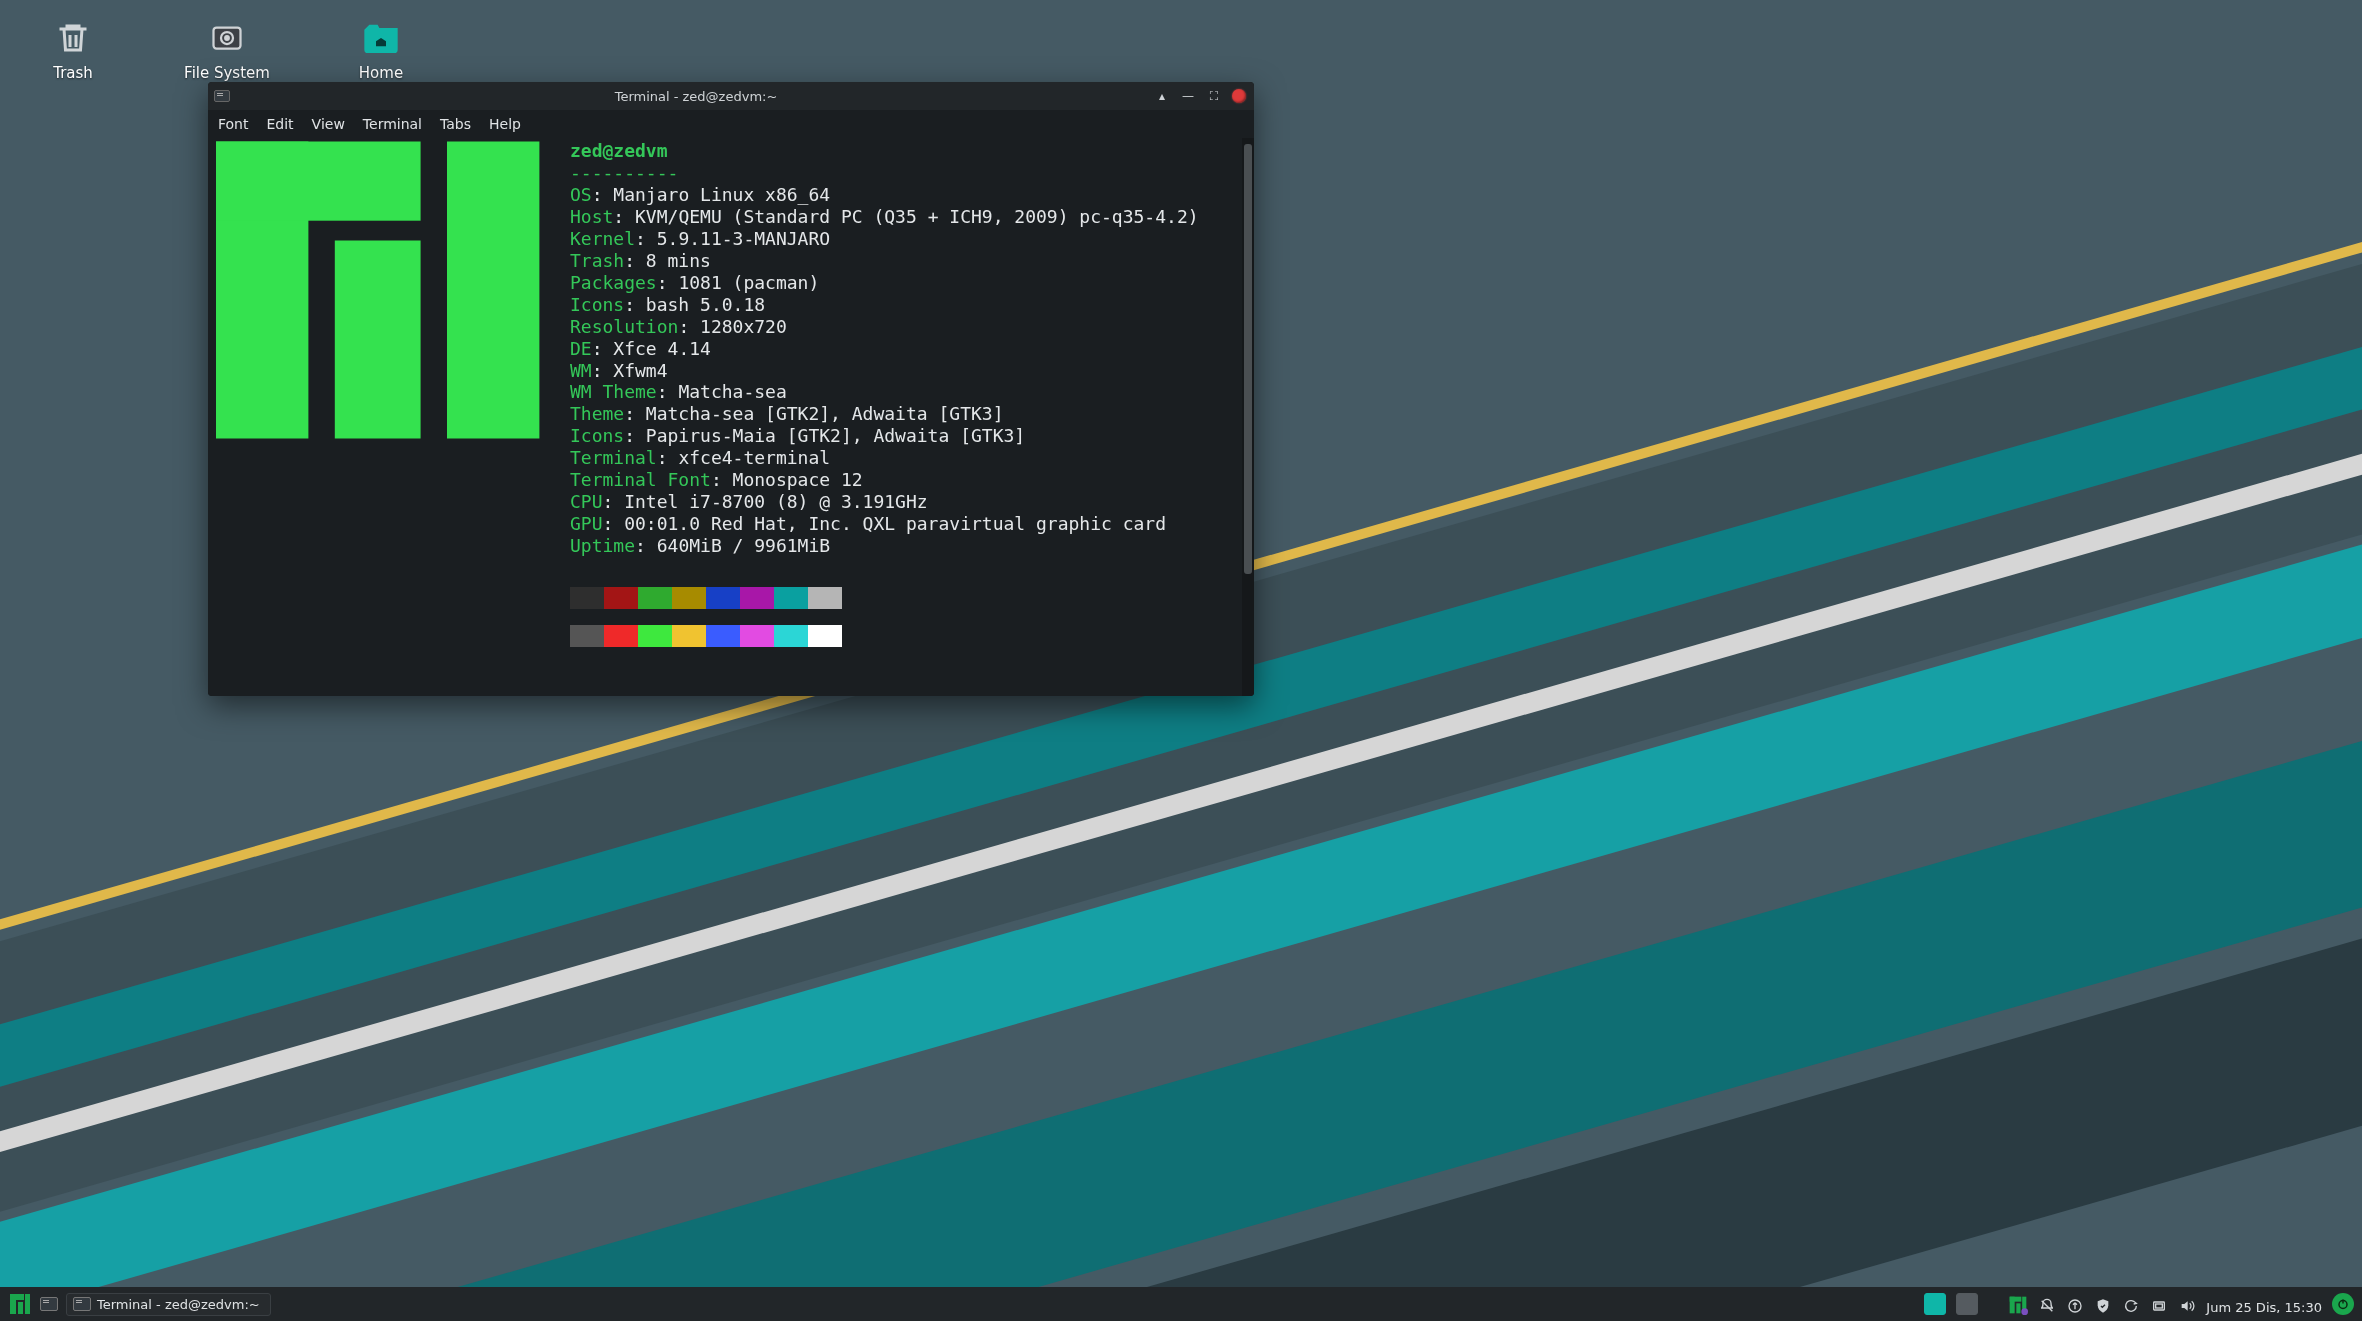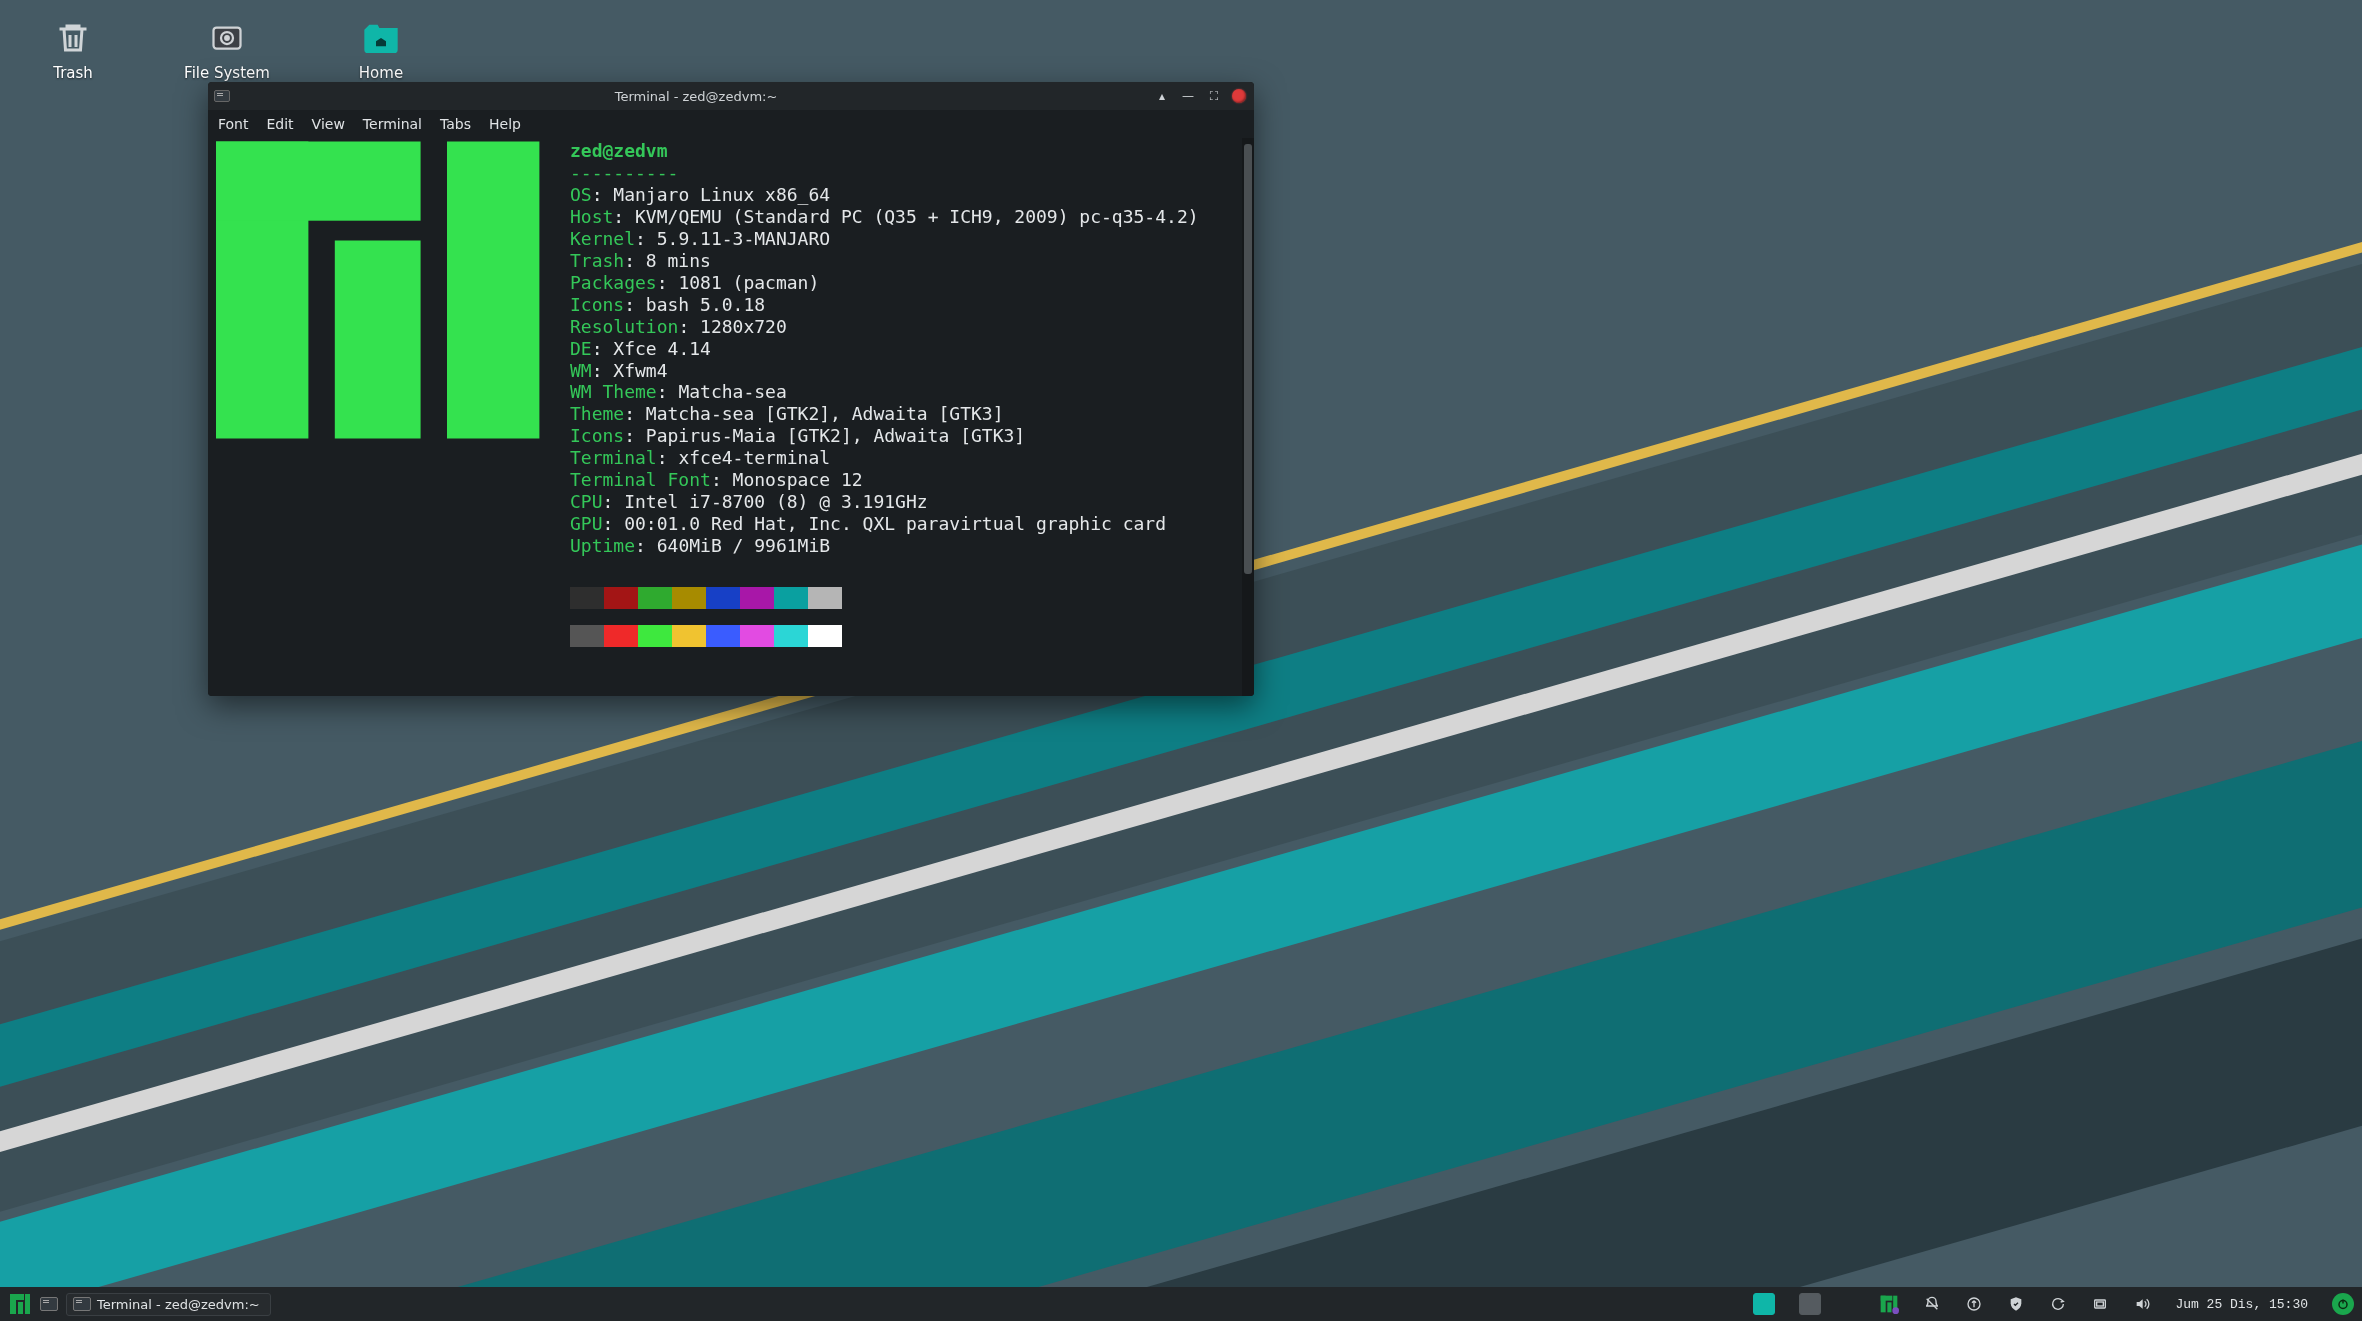--- a/index.html
+++ b/index.html
@@ -61,21 +61,21 @@
 
   
   .taskbar { position: absolute; left: 0; right: 0; bottom: 0; height: 34px; background: #222629; display: flex; align-items: center; padding: 0 8px; gap: 8px; font-size: 14px; color: #e0e3e5; z-index: 10; }
   .tb-logo { width: 24px; height: 24px; }
   .tb-app-icon { width: 18px; height: 14px; background: #333a40; border: 1px solid #777; border-radius: 2px; position: relative; }
   .tb-app-icon::after { content:""; position:absolute; top:2px; left:2px; width:6px; height:1px; background:#aaa; box-shadow:0 2px 0 #aaa; }
   .task-button { display: flex; align-items: center; gap: 6px; padding: 3px 10px 3px 6px; border: 1px solid #3a3f43; background: #272b2e; border-radius: 3px; cursor: pointer; }
   .task-label { font-size: 13px; }
   .spacer { flex: 1; }
 
-  .tray { display: flex; align-items: center; gap: 24px; font-family: Liberation Mono, monospace; }
+  .tray { display: flex; align-items: flex-end; gap: 10px; }
   .tray-btn { width: 22px; height: 22px; border: 1px solid #545a5e; border-radius: 3px; display:flex; align-items:center; justify-content:center; cursor:pointer; }
   .tray-btn.active { background: #0fb6a8; border-color: #0fb6a8; }
   .tray-btn.inner { background:#555b60; }
   .tray-icon { width: 18px; height: 18px; display: flex; align-items: center; justify-content: center; font-size: 15px; color: #e0e3e5; }
   .clock { font-size: 13px; color: #e0e3e5; }
   .power { width: 22px; height: 22px; border-radius: 50%; background: #1aa64d; display:flex; align-items:center; justify-content:center; font-size:13px; }
 </style>
 </head>
 <body>
 

